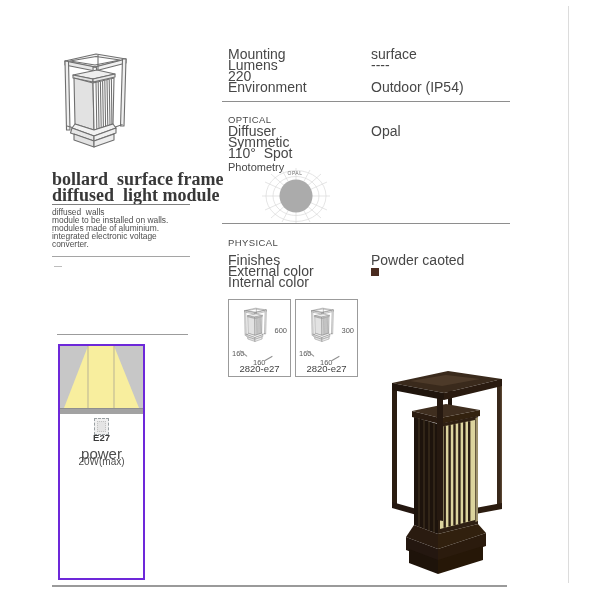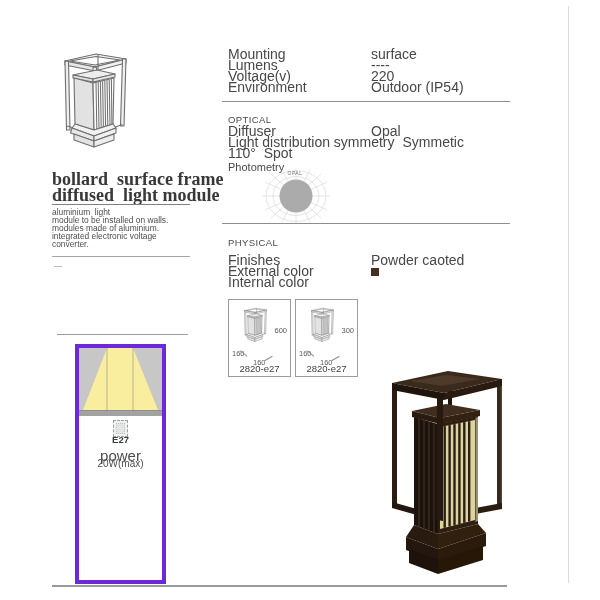--- a/index.html
+++ b/index.html
@@ -10,21 +10,21 @@
   .row .lbl{flex:0 0 135px;white-space:pre;}
   .row .val{white-space:pre;}
   .sec-head{font-size:9.5px;letter-spacing:.4px;color:#4a4a4a;}
   .title{font-family:"Liberation Serif",serif;font-weight:bold;font-size:18px;line-height:15.5px;color:#383838;white-space:pre;}
   .desc{font-size:8.4px;line-height:8.1px;color:#4d4d4d;white-space:pre;}
   .swatch{display:inline-block;width:8px;height:8px;margin-top:1px;}
   .vbox{position:absolute;width:61px;height:76px;border:1px solid #9b9b9b;background:#fff;}
   .dim{position:absolute;font-size:7.5px;color:#5a5a5a;line-height:8px;}
   .tick{position:absolute;height:1px;background:#8f8f8f;}
   .vcode{position:absolute;left:0;right:0;bottom:2px;text-align:center;font-size:9.5px;color:#3f3f3f;}
-  .beam-box{position:absolute;left:75px;top:344px;width:83px;height:232px;border:4px solid #6d28d9;background:#fff;}
+  .beam-box{position:absolute;left:58px;top:344px;width:83px;height:232px;border:2px solid #6d28d9;background:#fff;}
   .beam-bar{position:absolute;left:0;top:62px;width:83px;height:5px;background:#a2a2a2;border-top:1px solid #8f8f8f;}
   .e27-icon{position:absolute;left:34px;top:72px;width:13px;height:15px;border:1px dashed #9aa0a3;background:#f0f0f0;}
   .e27-icon i{position:absolute;left:2px;top:2px;right:2px;bottom:2px;background:#e4e4e4;border:1px dotted #c2c2c2;}
   .lamp-t{position:absolute;left:0;width:83px;text-align:center;}
   .lamp-code{top:86px;font-size:9.5px;font-weight:bold;color:#3c3c3c;}
   .lamp-pl{top:99px;font-size:15px;color:#4d4d4d;}
   .lamp-pv{top:110px;font-size:10px;color:#4d4d4d;}
   .opal-tag{position:absolute;left:269px;top:170px;width:52px;text-align:center;font-size:5px;letter-spacing:.5px;color:#6f6f6f;}
   .vline{position:absolute;left:568px;top:6px;width:1px;height:577px;background:#dcdcdc;}
   .footline{position:absolute;left:52px;top:585px;width:455px;height:2px;background:#9a9a9a;}
@@ -82,57 +82,55 @@
 <svg class="abs" style="left:58px;top:48px" width="78" height="106">
   <use href="#sk"></use>
 </svg>
 
 <div class="abs" style="left:52px;top:172px">
   <div class="title">bollard  surface frame</div>
   <div class="title">diffused  light module</div>
 </div>
 <div class="hline" style="left:52px;top:204px;width:138px;background:#7f7f7f"></div>
 <div class="abs" style="left:52px;top:208px">
-  <div class="desc">aluminium  light</div>
+  <div class="desc">diffused  walls</div>
   <div class="desc">module to be installed on walls.</div>
   <div class="desc">modules made of aluminium.</div>
   <div class="desc">integrated electronic voltage</div>
   <div class="desc">converter.</div>
 </div>
 <div class="hline" style="left:52px;top:256px;width:138px;background:#a5a5a5"></div>
 <div class="hline" style="left:54px;top:266px;width:8px;background:#bdbdbd"></div>
 
 <div class="abs" style="left:228px;top:49px;width:282px">
   <div class="row">
     <span class="lbl">Mounting</span>
     <span class="val">surface</span>
   </div>
   <div class="row">
     <span class="lbl">Lumens</span>
     <span class="val">----</span>
   </div>
   <div class="row">
-    <span class="lbl">Voltage(v)</span>
     <span class="val">220</span>
   </div>
   <div class="row">
     <span class="lbl">Environment</span>
     <span class="val">Outdoor (IP54)</span>
   </div>
 </div>
 <div class="hline" style="left:222px;top:101px;width:288px"></div>
 
 <div class="abs sec-head" style="left:228px;top:114px">OPTICAL</div>
 <div class="abs" style="left:228px;top:126px;width:282px">
   <div class="row">
     <span class="lbl">Diffuser</span>
     <span class="val">Opal</span>
   </div>
   <div class="row">
-    <span class="lbl">Light distribution symmetry</span>
     <span class="val">Symmetic</span>
   </div>
   <div class="row">
     <span class="val">110°  Spot</span>
   </div>
 </div>
 <div class="abs" style="left:228px;top:161px;font-size:11px">Photometry</div>
 
 <svg class="abs" style="left:260px;top:168px" width="72" height="56">
   <g stroke="#dadada" stroke-width="0.7" fill="none">

